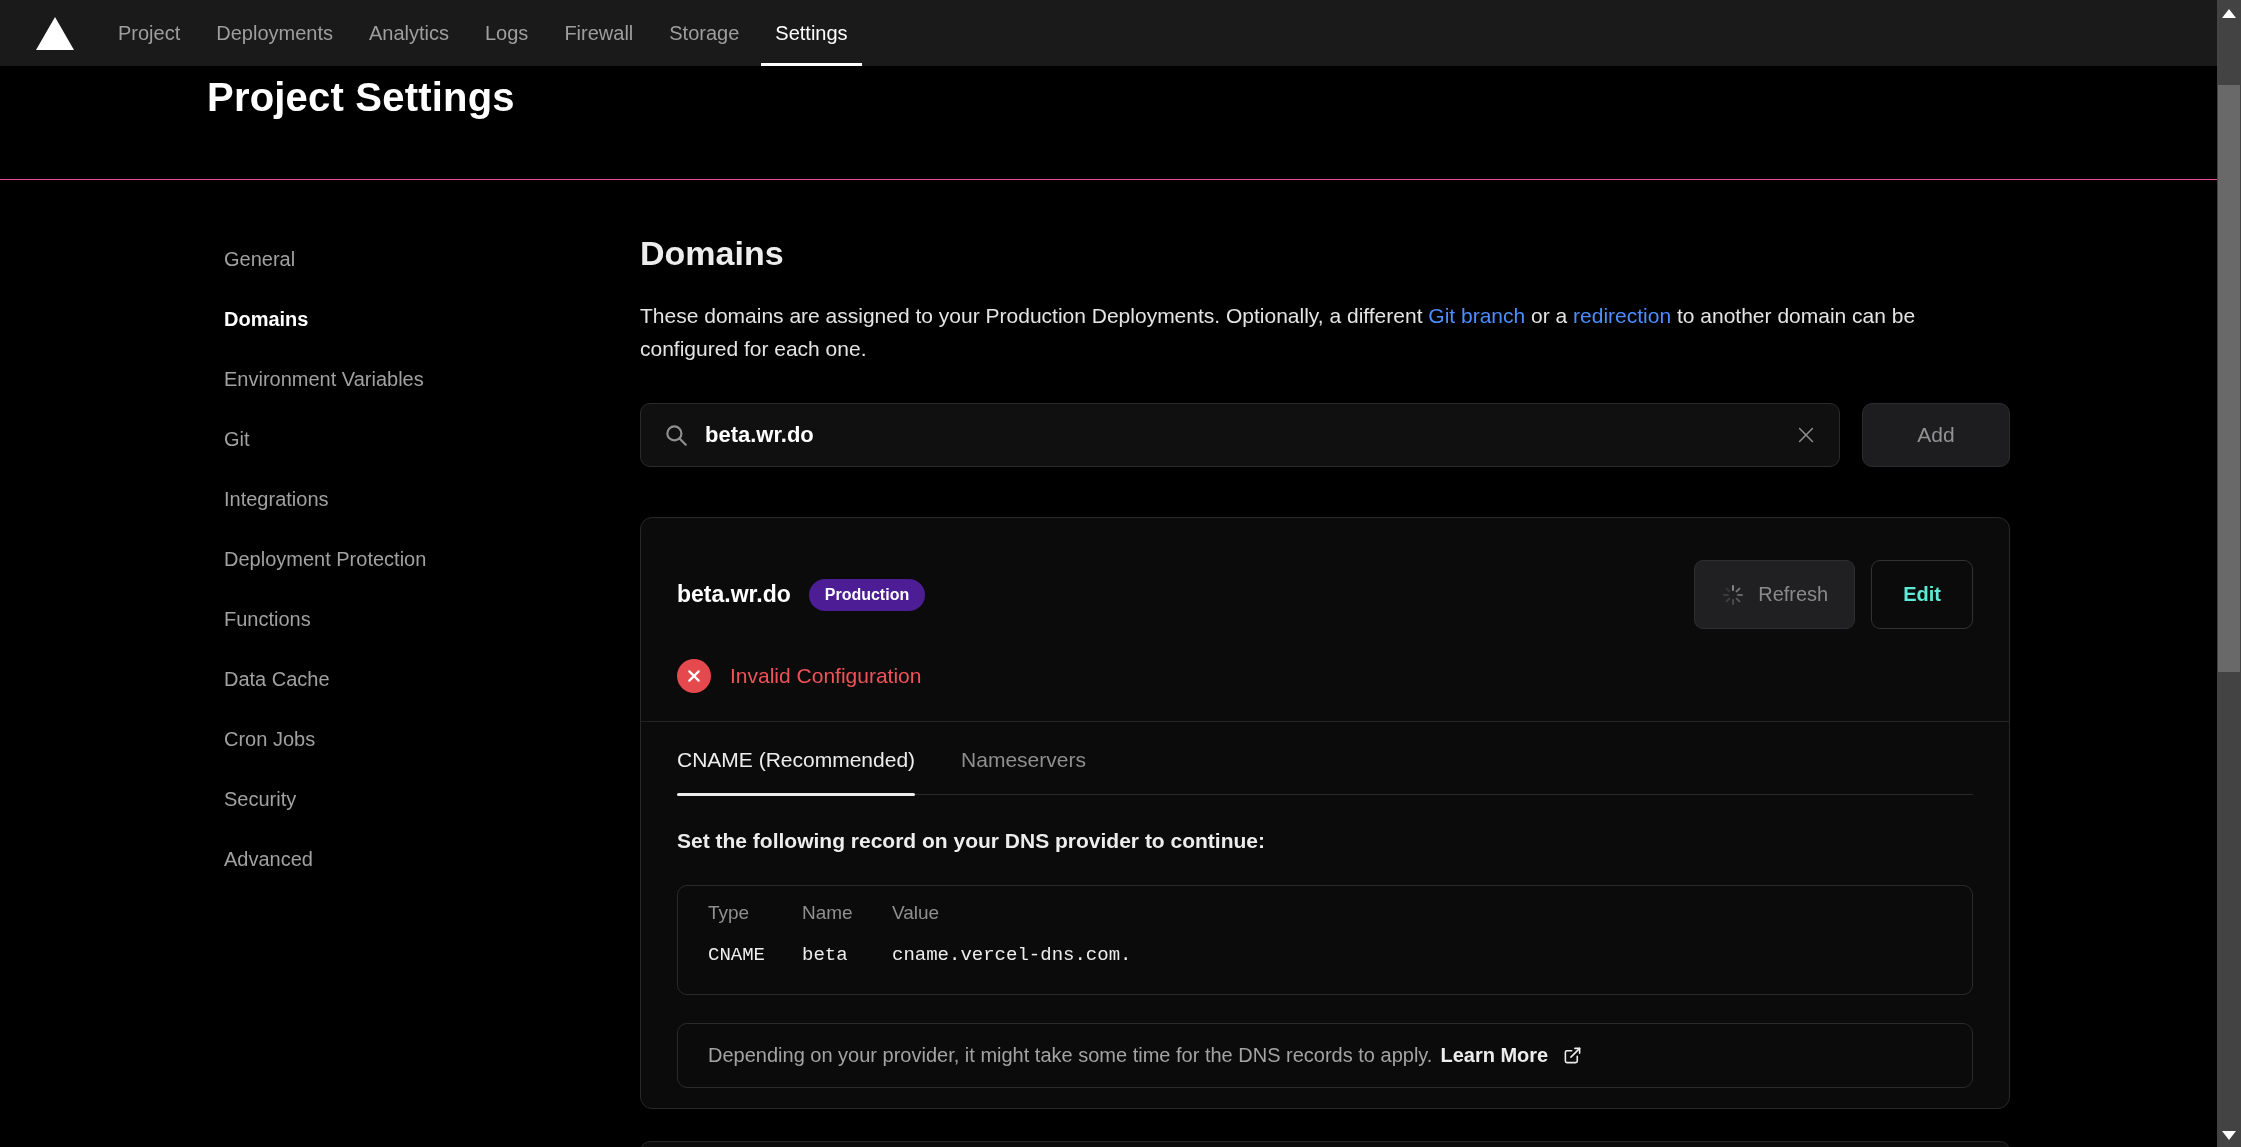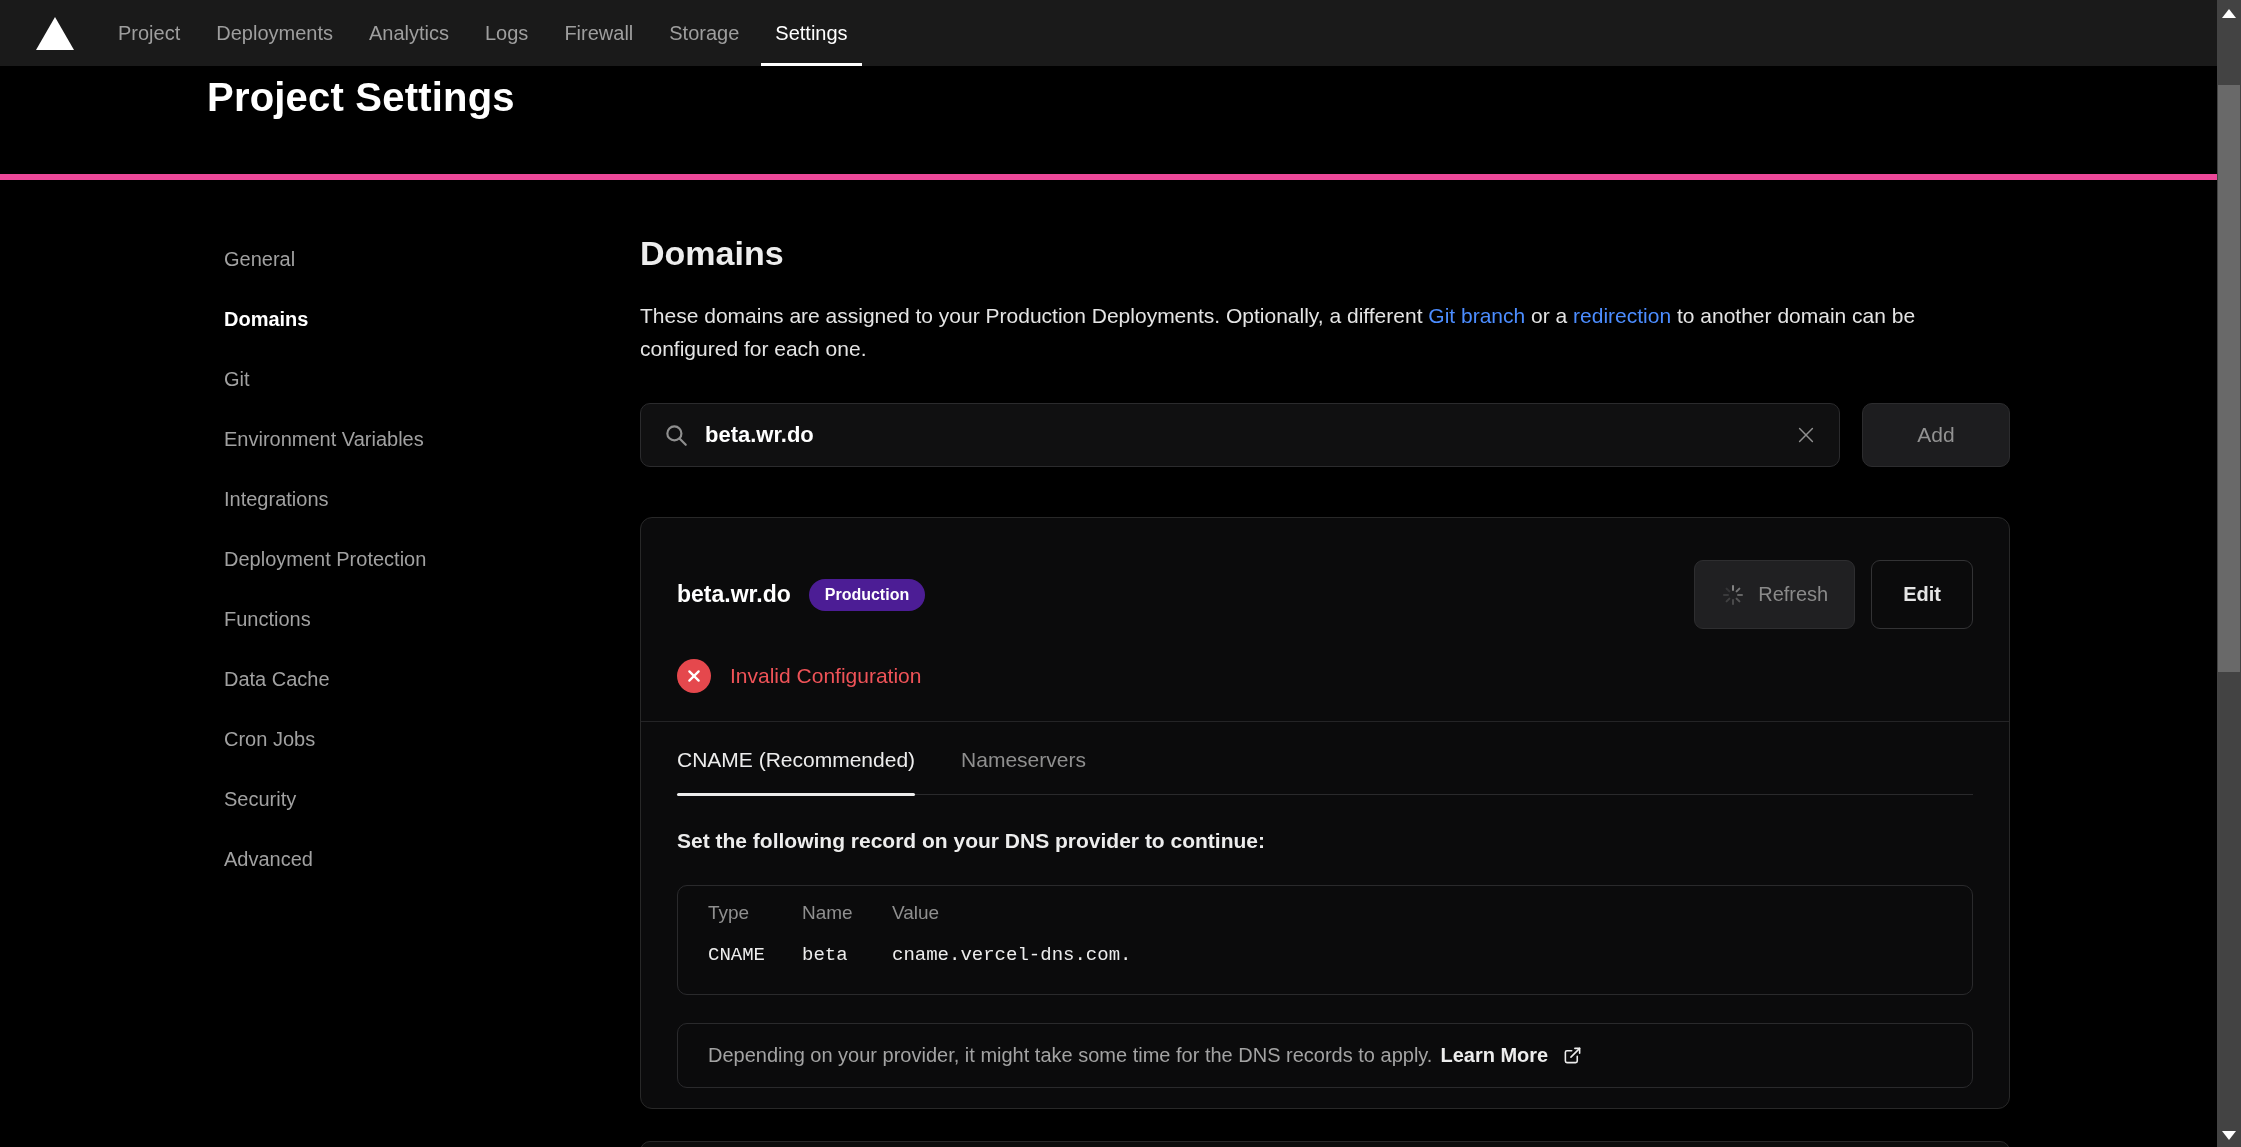--- a/index.html
+++ b/index.html
@@ -8,21 +8,21 @@
 
   
   .topnav { height:66px; background:#1a1a1a; display:flex; align-items:stretch; padding-left:36px; }
   .logo-wrap { display:flex; align-items:center; margin-right:26px; }
   .logo-triangle { width:0; height:0; border-left:19px solid transparent; border-right:19px solid transparent; border-bottom:33px solid #fff; }
   .nav-item { display:flex; align-items:center; padding:0 18px; color:#9e9e9e; font-size:20px; position:relative; cursor:pointer; }
   .nav-item.active { color:#fff; }
   .nav-item.active::after { content:""; position:absolute; left:4px; right:4px; bottom:0; height:3px; background:#fff; }
 
   
-  .page-header { height:114px; border-bottom:6px solid #ec4899; padding:6px 0 0 207px; }
+  .page-header { height:114px; border-bottom:1px solid #ec4899; padding:6px 0 0 207px; }
   .page-title { color:#fff; font-size:40px; font-weight:600; line-height:50px; letter-spacing:0.2px; }
 
   
   .content { display:flex; padding-left:224px; }
   .sidebar { width:416px; padding-top:66px; }
   .side-item { font-size:20px; color:#a1a1a1; margin-bottom:34px; line-height:26px; cursor:pointer; }
   .side-item.active { color:#fff; font-weight:700; }
 
   .main { width:1370px; }
   .section-title { margin-top:54px; font-size:34px; font-weight:700; color:#ededed; }
@@ -38,21 +38,21 @@
 
   
   .card { margin-top:50px; background:#0b0b0c; border:1px solid #282828; border-radius:12px; }
   .card-header { padding:42px 36px 0; display:flex; justify-content:space-between; align-items:center; }
   .domain-left { display:flex; align-items:center; gap:18px; }
   .domain-name { color:#fff; font-size:23px; font-weight:600; }
   .badge { background:#4c1d95; color:#fff; font-size:16px; font-weight:600; padding:8px 16px; border-radius:999px; line-height:16px; }
   .header-actions { display:flex; gap:16px; }
   .btn { height:69px; border-radius:9px; font-size:20px; display:flex; align-items:center; cursor:pointer; font-family:"Liberation Sans", sans-serif; }
   .refresh-btn { padding:0 26px; gap:13px; background:#202022; border:1px solid #2e2e30; color:#8a8a8a; }
-  .edit-btn { padding:0 31px; background:#0b0b0c; border:1px solid #333335; color:#e5e5e5; font-weight:600; }
+  .edit-btn { padding:0 31px; background:#0b0b0c; border:1px solid #333335; color:#5eead4; font-weight:600; }
 
   .status-row { padding:30px 36px 28px; display:flex; align-items:center; gap:19px; }
   .error-circle { width:34px; height:34px; border-radius:50%; background:#e5484d; display:flex; align-items:center; justify-content:center; flex:none; }
   .status-text { color:#ef5358; font-size:21px; }
 
   .card-divider { border-top:1px solid #242426; }
 
   .tab-section { padding:26px 36px 0; }
   .tabs { display:flex; gap:46px; border-bottom:1px solid #2a2a2c; }
   .tab { font-size:21px; color:#8f8f8f; padding-bottom:22px; position:relative; cursor:pointer; }
@@ -96,22 +96,22 @@
 
   <header class="page-header">
     <h1 class="page-title">Project Settings</h1>
   </header>
 
   <div class="content">
 
     <aside class="sidebar">
       <div class="side-item">General</div>
       <div class="side-item active">Domains</div>
+      <div class="side-item">Environment Variables</div>
       <div class="side-item">Git</div>
-      <div class="side-item">Environment Variables</div>
       <div class="side-item">Integrations</div>
       <div class="side-item">Deployment Protection</div>
       <div class="side-item">Functions</div>
       <div class="side-item">Data Cache</div>
       <div class="side-item">Cron Jobs</div>
       <div class="side-item">Security</div>
       <div class="side-item">Advanced</div>
     </aside>
 
     <main class="main">

